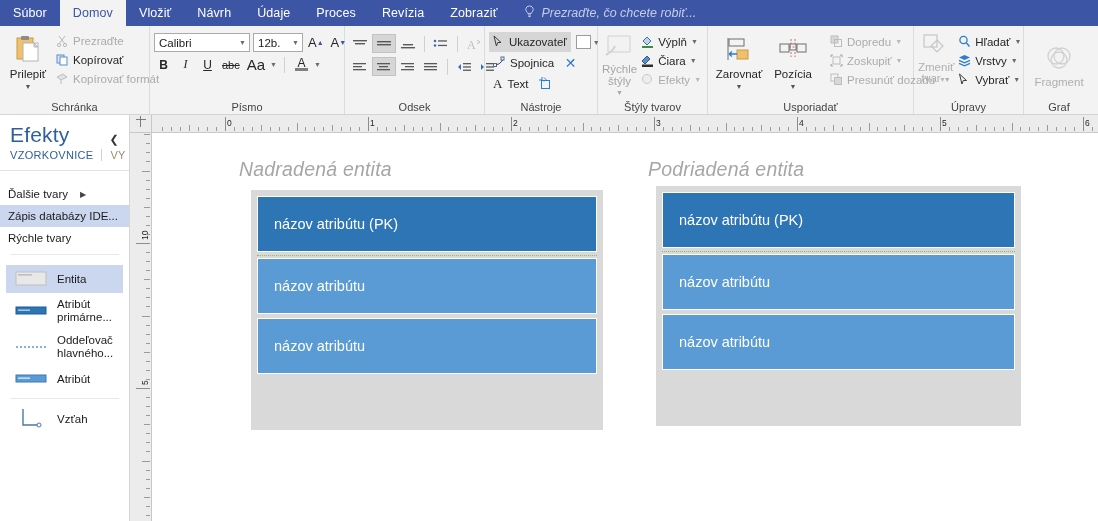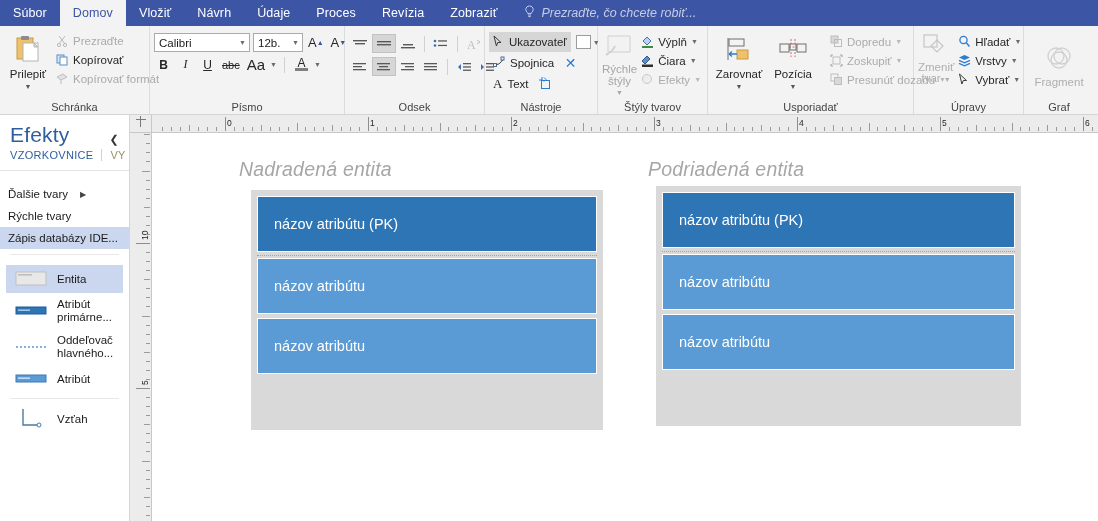--- a/index.html
+++ b/index.html
@@ -684,25 +684,25 @@
         <span class="sh-tabdiv"></span>
         <span class="sh-tab sub">VY</span>
       </div>
       <div class="sh-divider"></div>
 
       <div style="height:12px;"></div>
       <div class="sh-row">
         <span>Ďalšie tvary</span>
         <span class="sh-arrow">▶</span>
       </div>
+      <div class="sh-row sel">
+        <span>Zápis databázy IDE...</span>
+      </div>
       <div class="sh-row">
         <span>Rýchle tvary</span>
-      </div>
-      <div class="sh-row sel">
-        <span>Zápis databázy IDE...</span>
       </div>
 
       <div class="sh-sep"></div>
 
       <div class="stencil sel" style="margin-top:4px;">
         <span class="st-ic">
           <svg width="32" height="16" viewBox="0 0 32 16">
               <rect x="1" y="1" width="30" height="13" fill="#E8E8E8" stroke="#BFBFBF" stroke-width="1"></rect>
               <rect x="3" y="3" width="14" height="1.6" fill="#BFBFBF"></rect>
             </svg>

